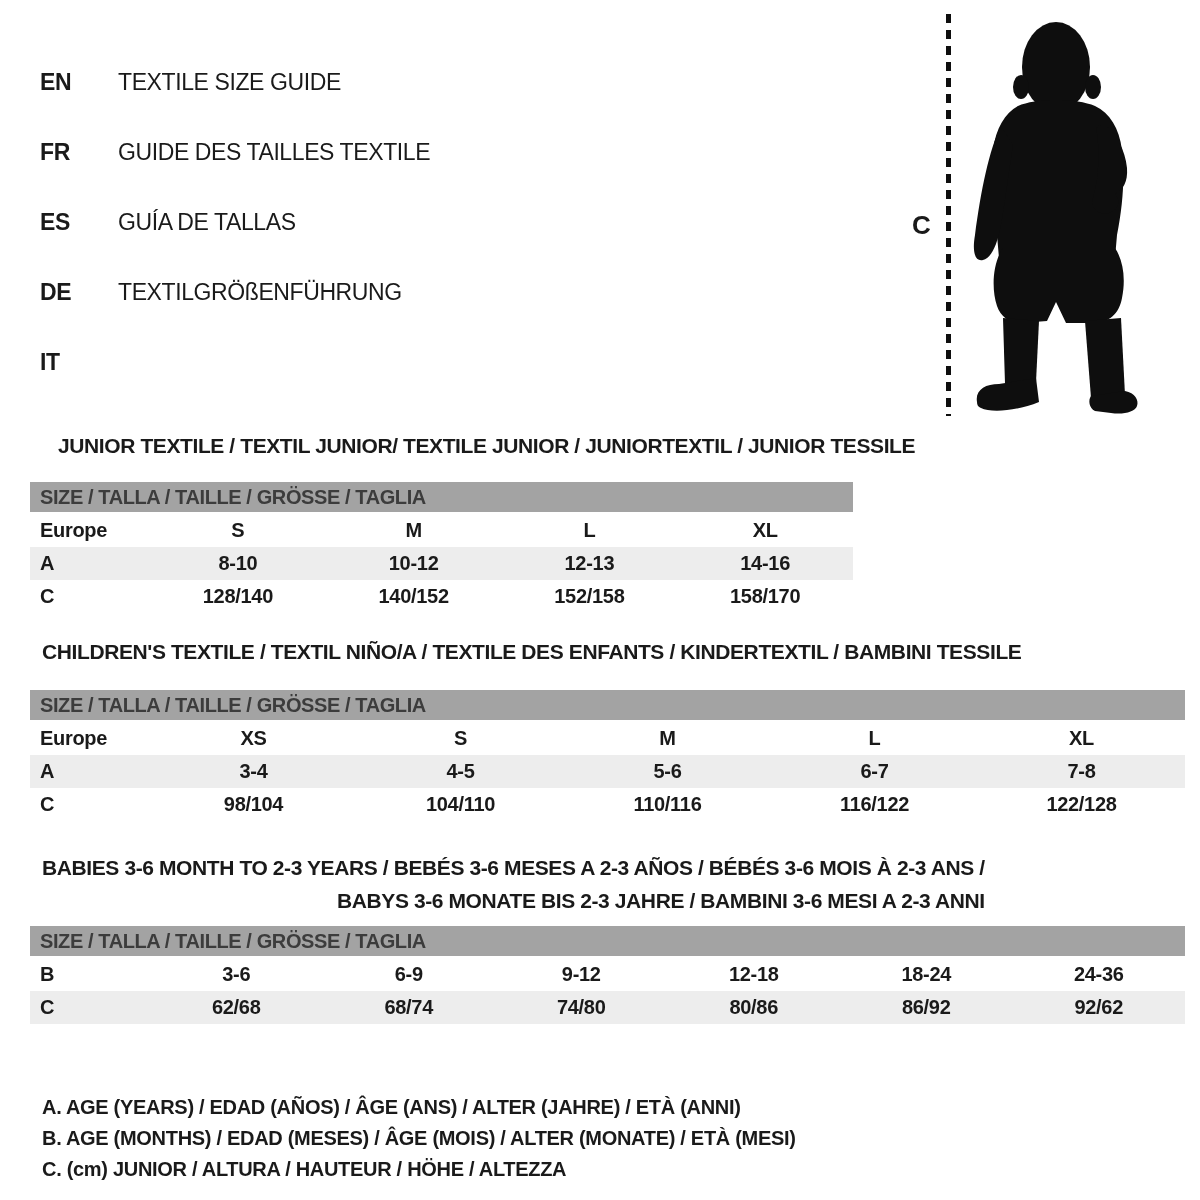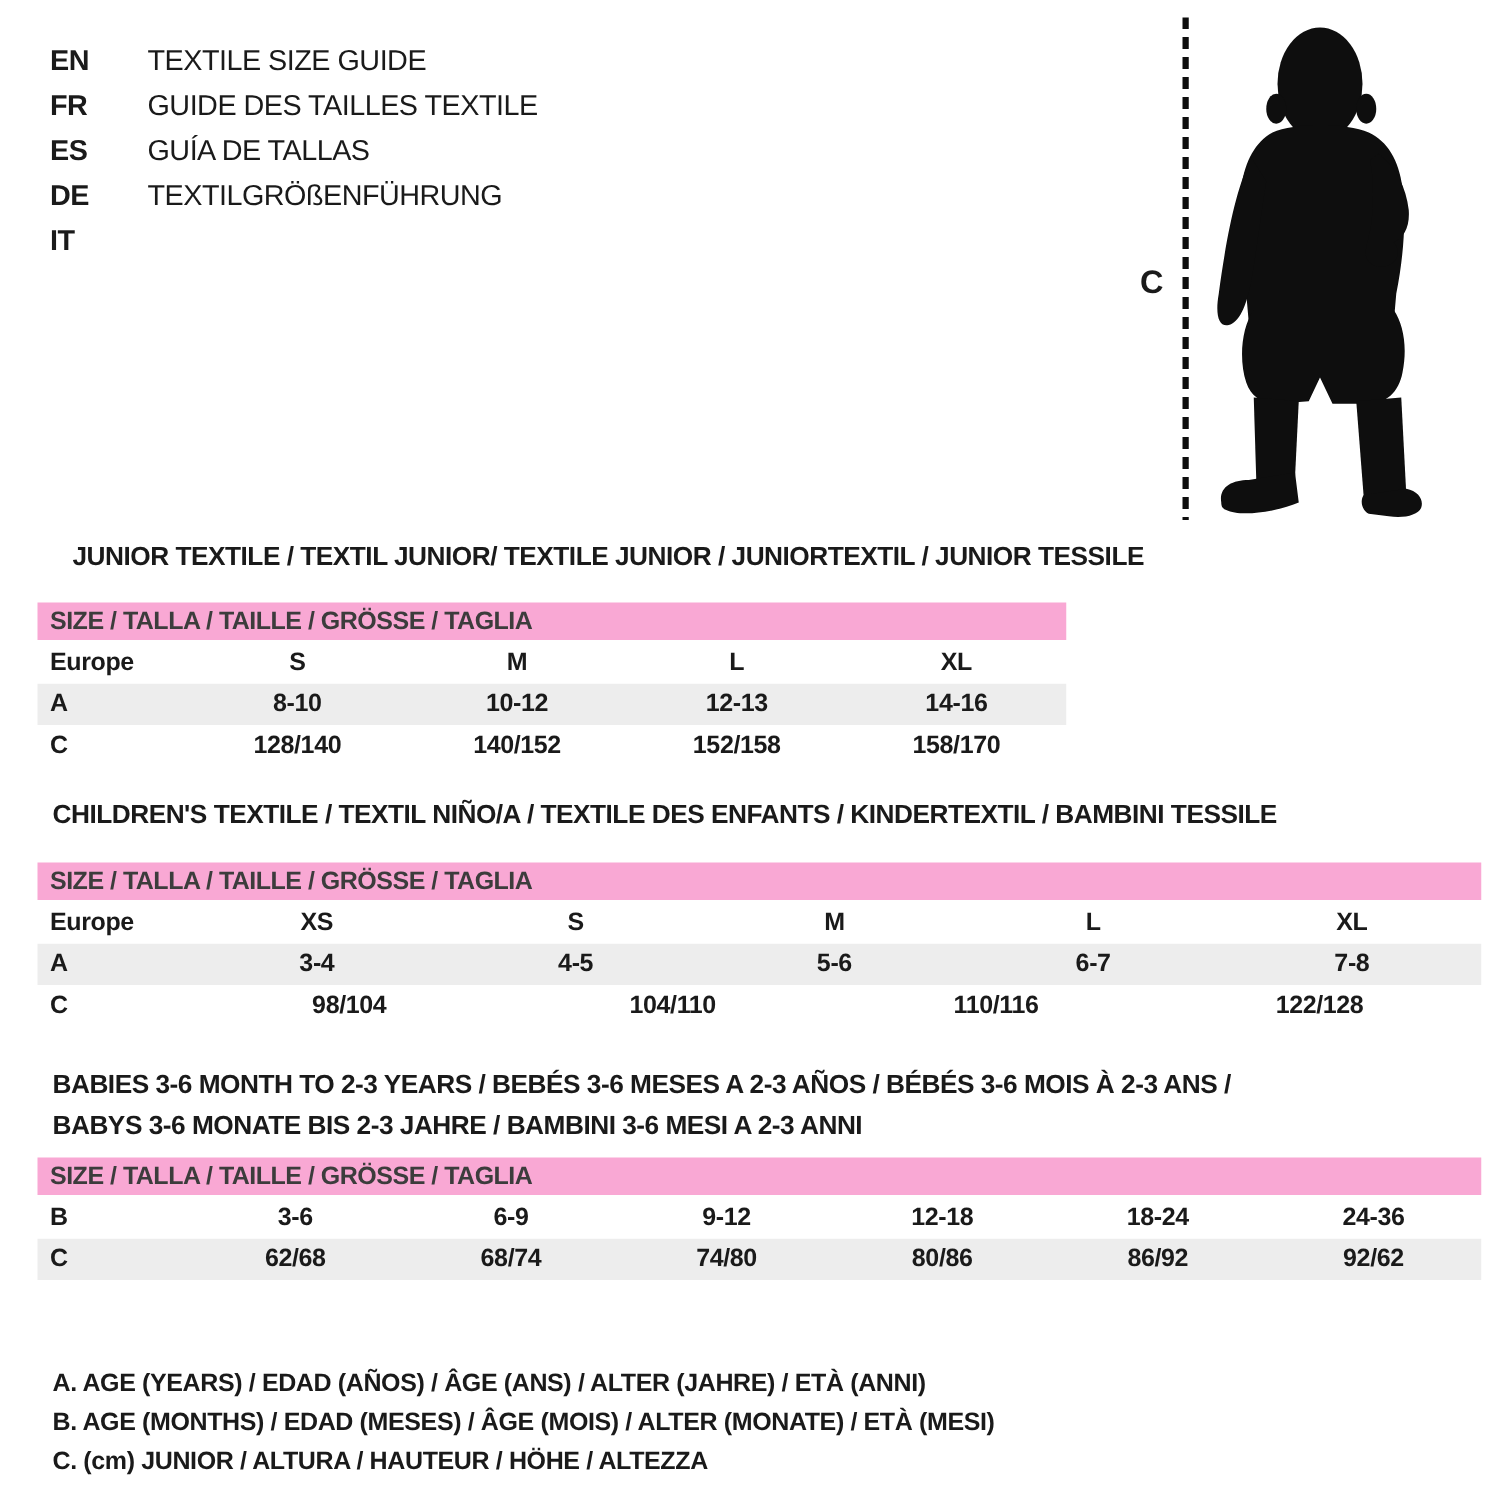--- a/index.html
+++ b/index.html
@@ -5,38 +5,38 @@
   html,body{margin:0;padding:0;}
   body{
     width:1200px;height:1200px;position:relative;background:#ffffff;
     font-family:"Liberation Sans", sans-serif;color:#1a1a1a;
     overflow:hidden;
   }
   .abs{position:absolute;}
 
   
   .lang-block{left:40px;top:30px;}
-  .lang-row{display:flex;height:36px;line-height:36px;font-size:23px;}
+  .lang-row{display:flex;height:36px;line-height:36px;font-size:23px;margin-top:34px;}
   .lang-code{flex:0 0 78px;font-weight:700;letter-spacing:-0.4px;}
   .lang-title{font-weight:400;letter-spacing:-0.4px;white-space:nowrap;}
 
   
   .measure-line{
     left:946px;top:14px;width:5px;height:402px;
     background:repeating-linear-gradient(to bottom,#0e0e0e 0 9px,transparent 9px 16px);
   }
   .measure-label{left:912px;top:210px;font-size:26px;font-weight:700;}
 
   
   .section-title{font-size:21px;font-weight:700;letter-spacing:-0.4px;white-space:nowrap;}
 
   
   .tbl{font-size:20px;}
   .tbl-head{
-    height:30px;line-height:30px;background:#f9a8d4;color:#3c3c3c;
+    height:30px;line-height:30px;background:#a3a3a3;color:#3c3c3c;
     font-weight:700;letter-spacing:-0.4px;padding-left:10px;margin-bottom:2px;
   }
   .tbl-row{display:flex;height:33px;line-height:33px;font-weight:700;letter-spacing:-0.3px;}
   .tbl-row .c0{flex:0 0 110px;padding-left:10px;text-align:left;}
   .tbl-row .cc{flex:1;text-align:center;}
   .shade{background:#ededed;}
 
   
   .legend{left:42px;top:1092px;font-size:20px;font-weight:700;letter-spacing:-0.3px;}
   .legend-line{height:31px;line-height:31px;white-space:nowrap;}
@@ -139,25 +139,26 @@
     <div class="cc">4-5</div>
     <div class="cc">5-6</div>
     <div class="cc">6-7</div>
     <div class="cc">7-8</div>
   </div>
   <div class="tbl-row">
     <div class="c0">C</div>
     <div class="cc">98/104</div>
     <div class="cc">104/110</div>
     <div class="cc">110/116</div>
+    <div class="cc">116/122</div>
     <div class="cc">122/128</div>
   </div>
 </div>
 
-<div class="abs section-title" style="left:42px;top:851px;line-height:33px;">
+<div class="abs section-title" style="left:42px;top:851px;line-height:33px;text-align:right;">
   <div>BABIES 3-6 MONTH TO 2-3 YEARS / BEBÉS 3-6 MESES A 2-3 AÑOS / BÉBÉS 3-6 MOIS À 2-3 ANS /</div>
   <div>BABYS 3-6 MONATE BIS 2-3 JAHRE / BAMBINI 3-6 MESI A 2-3 ANNI</div>
 </div>
 
 <div class="abs tbl" style="left:30px;top:926px;width:1155px;">
   <div class="tbl-head">SIZE / TALLA / TAILLE / GRÖSSE / TAGLIA</div>
   <div class="tbl-row">
     <div class="c0">B</div>
     <div class="cc">3-6</div>
     <div class="cc">6-9</div>

